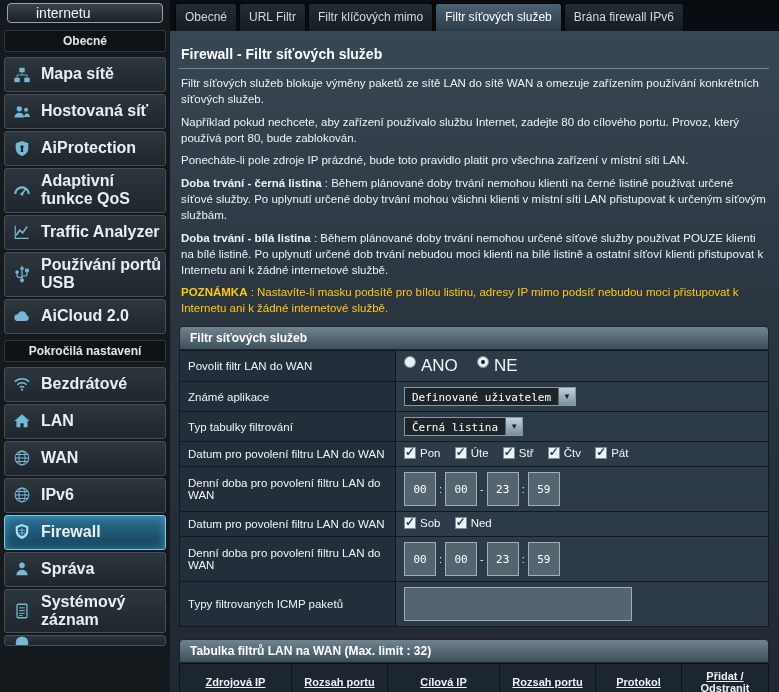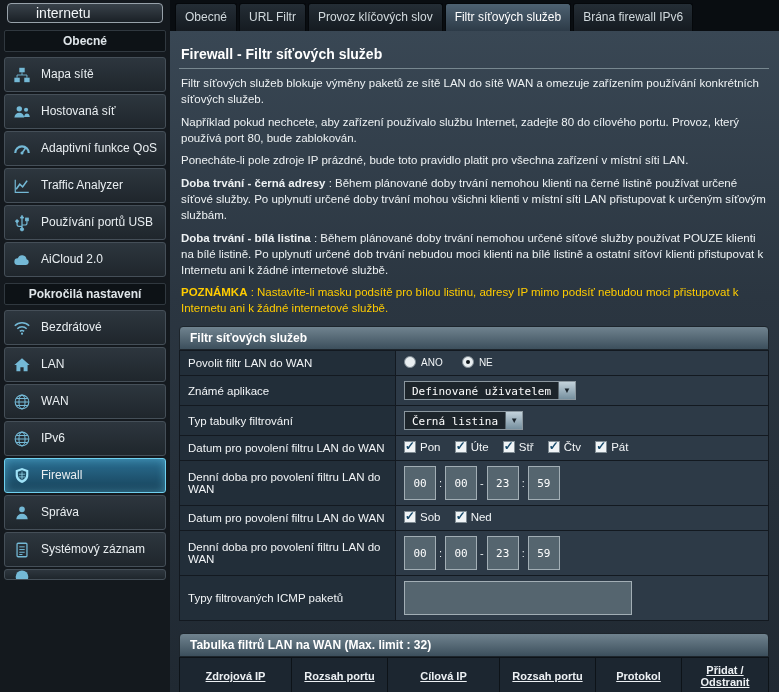--- a/index.html
+++ b/index.html
@@ -10,21 +10,21 @@
   .sidebar { flex:0 0 170px; width:170px; background:#14191e; padding-top:2px; }
   .qis { margin:1px 7px 7px; height:20px; border:1px solid #98a2aa; border-radius:4px;
          background:linear-gradient(#39424a,#1a2026); color:#f2f5f7; font-size:14px;
          display:flex; align-items:center; padding-left:28px; cursor:pointer; }
   .sec { margin:6px 4px 5px; padding:3px 0; text-align:center; background:#0d1216;
          border:1px solid #30383f; border-radius:2px; color:#dfe5e9; font-size:12px; font-weight:bold; }
   .item { margin:0 4px 2px; min-height:35px; display:flex; align-items:center; gap:6px;
           padding:3px 4px; background:linear-gradient(#2d363e,#1f262c);
           border:1px solid #454f58; border-radius:3px; cursor:pointer; }
   .item .ic { flex:0 0 26px; display:flex; justify-content:center; }
-  .item .lb { font-size:12px; font-weight:normal; color:#e9eef1; line-height:1.15; }
+  .item .lb { font-size:16px; font-weight:bold; color:#e9eef1; line-height:1.15; }
   .item.selected { background:linear-gradient(#2a6f93,#174158); border-color:#6fd0ef;
                    box-shadow:inset 0 0 10px rgba(111,208,239,.45); }
   .item.partial { height:11px; min-height:0; overflow:hidden; margin-bottom:0; }
 
   
   .main { flex:1; display:flex; flex-direction:column; min-width:0; }
   .tabbar { height:31px; background:#090d11; display:flex; align-items:flex-end; padding:0 0 0 5px; gap:2px; }
   .tab { padding:6px 9px 7px; font-size:12px; color:#d2dade;
          background:linear-gradient(#242d35,#151b21); border:1px solid #05080b; border-bottom:none;
          border-radius:3px 3px 0 0; cursor:pointer; white-space:nowrap; }
@@ -39,21 +39,21 @@
 
   .panel-title { margin-top:9px; background:linear-gradient(#70838f,#3c4f5c); border:1px solid #1d252c;
                  border-radius:4px 4px 0 0; padding:4px 10px; font-size:12px; font-weight:bold; color:#fff; }
   .mt { margin-top:12px; }
 
   table.form { width:100%; border-collapse:collapse; }
   table.form td { border:1px solid #131920; font-size:11.5px; color:#f2f5f7; padding:5px 8px; }
   td.flabel { width:216px; background:#222e39; }
   td.fctrl { background:#2d3a47; }
 
-  .ro { display:inline-flex; align-items:flex-end; margin-right:16px; cursor:pointer; font-size:10px; }
+  .ro { display:inline-flex; align-items:flex-start; margin-right:16px; cursor:pointer; font-size:17px; }
   .radio { width:12px; height:12px; border-radius:50%; background:#e9eef1; border:1px solid #7f8b93;
            margin-right:5px; position:relative; display:inline-block; }
   .radio.on::after { content:""; position:absolute; left:3px; top:3px; width:4px; height:4px;
                      border-radius:50%; background:#10161b; }
   .cbw { display:inline-flex; align-items:center; margin-right:11px; cursor:pointer; font-size:11.5px;justify-content:flex-end; }
   .cb { width:12px; height:12px; background:#f0f4f6; border:1px solid #7f8b93; margin-right:4px;
         position:relative; display:inline-block; }
   .cb.on::after { content:"✓"; position:absolute; left:0; top:-3px; font-size:12px; font-weight:bold; color:#174a6b; }
 
   .sel { display:inline-flex; height:19px; border:1px solid #8b979f; background:#1d252b; cursor:pointer; vertical-align:middle; }
@@ -104,20 +104,30 @@
           <path d="M1.5 16c.4-3.4 2.6-5.2 5.5-5.2s5.1 1.8 5.5 5.2z"></path>
           <circle cx="14.5" cy="7.5" r="2.3"></circle>
           <path d="M12.2 15.5c.5-2.6 1.7-3.8 3.3-3.8 1.7 0 2.8 1.3 3.2 3.8z"></path>
         </svg>
       </span>
     <span class="lb">Hostovaná síť</span>
   </div>
   <div class="item">
     <span class="ic">
         <svg width="18" height="18" viewBox="0 0 20 20">
+          <path d="M10 1.2l7 2.4v5.2c0 4.4-2.9 7.4-7 9-4.1-1.6-7-4.6-7-9V3.6z" fill="#74b9d6"></path>
+          <circle cx="10" cy="7.8" r="1.9" fill="#17222b"></circle>
+          <path d="M9.1 8.8h1.8l.6 4.4H8.5z" fill="#17222b"></path>
+        </svg>
+      </span>
+    <span class="lb">AiProtection</span>
+  </div>
+  <div class="item">
+    <span class="ic">
+        <svg width="18" height="18" viewBox="0 0 20 20">
           <path d="M2.5 14.5a7.5 7.5 0 0115 0" fill="none" stroke="#74b9d6" stroke-width="2.4"></path>
           <path d="M10 14.5l4.6-6.4" stroke="#74b9d6" stroke-width="1.8"></path>
           <circle cx="10" cy="14.5" r="1.7" fill="#74b9d6"></circle>
         </svg>
       </span>
     <span class="lb">Adaptivní funkce QoS</span>
   </div>
   <div class="item">
     <span class="ic">
         <svg width="18" height="18" viewBox="0 0 20 20">
@@ -224,33 +234,33 @@
           <circle cx="10" cy="12" r="7"></circle>
         </svg>
       </span>
   </div>
 </aside>
 
 <div class="main">
   <div class="tabbar">
     <div class="tab">Obecné</div>
     <div class="tab">URL Filtr</div>
-    <div class="tab">Provoz klíčových slov</div>
+    <div class="tab">Filtr klíčových mimo</div>
     <div class="tab active">Filtr síťových služeb</div>
     <div class="tab">Brána firewall IPv6</div>
   </div>
 
   <div class="content">
     <div class="title">Firewall - Filtr síťových služeb</div>
     <div class="rule"></div>
 
     <p>Filtr síťových služeb blokuje výměny paketů ze sítě LAN do sítě WAN a omezuje zařízením používání konkrétních síťových služeb.</p>
     <p>Například pokud nechcete, aby zařízení používalo službu Internet, zadejte 80 do cílového portu. Provoz, který používá port 80, bude zablokován.</p>
     <p>Ponecháte-li pole zdroje IP prázdné, bude toto pravidlo platit pro všechna zařízení v místní síti LAN.</p>
-    <p><b>Doba trvání - černá adresy</b><span> : Během plánované doby trvání nemohou klienti na černé listině používat určené síťové služby. Po uplynutí určené doby trvání mohou všichni klienti v místní síti LAN přistupovat k určeným síťovým službám.</span></p>
+    <p><b>Doba trvání - černá listina</b><span> : Během plánované doby trvání nemohou klienti na černé listině používat určené síťové služby. Po uplynutí určené doby trvání mohou všichni klienti v místní síti LAN přistupovat k určeným síťovým službám.</span></p>
     <p><b>Doba trvání - bílá listina</b><span> : Během plánované doby trvání nemohou určené síťové služby používat POUZE klienti na bílé listině. Po uplynutí určené dob trvání nebudou moci klienti na bílé listině a ostatní síťoví klienti přistupovat k Internetu ani k žádné internetové službě.</span></p>
     <p class="note"><b>POZNÁMKA</b><span> : Nastavíte-li masku podsítě pro bílou listinu, adresy IP mimo podsíť nebudou moci přistupovat k Internetu ani k žádné internetové službě.</span></p>
 
     <div class="panel-title">Filtr síťových služeb</div>
 
     <table class="form">
       <tbody>
           <tr>
         <td class="flabel">Povolit filtr LAN do WAN</td>
         <td class="fctrl">

